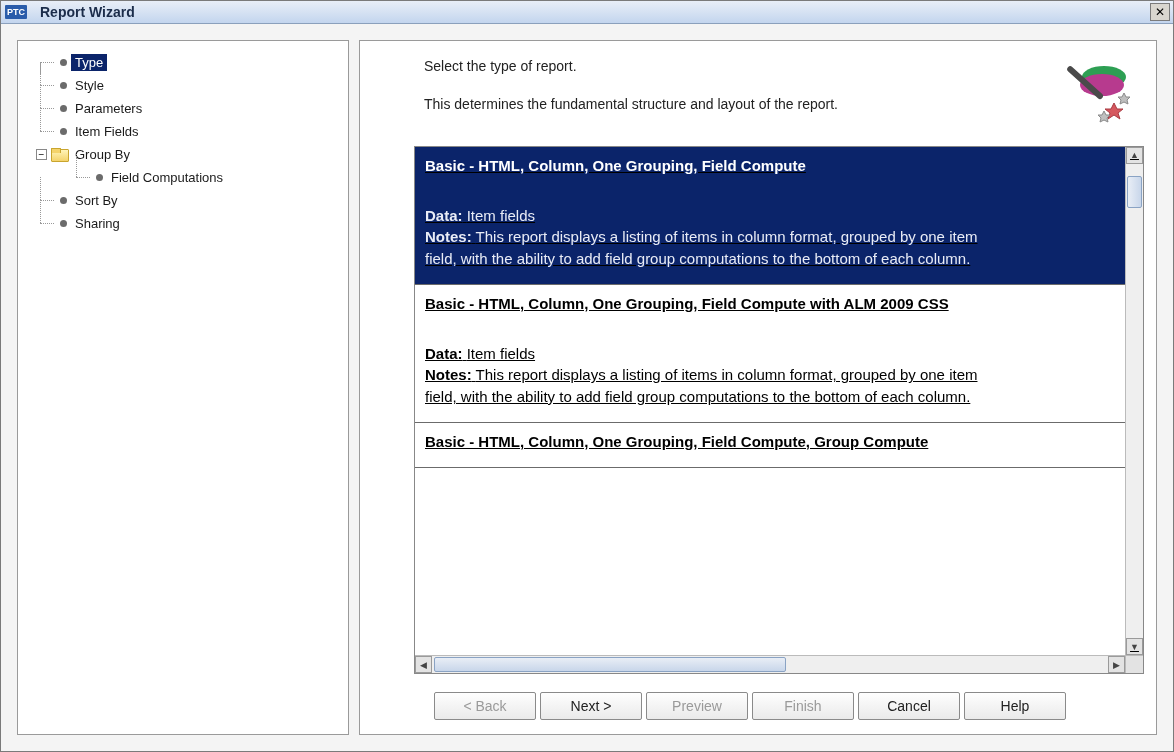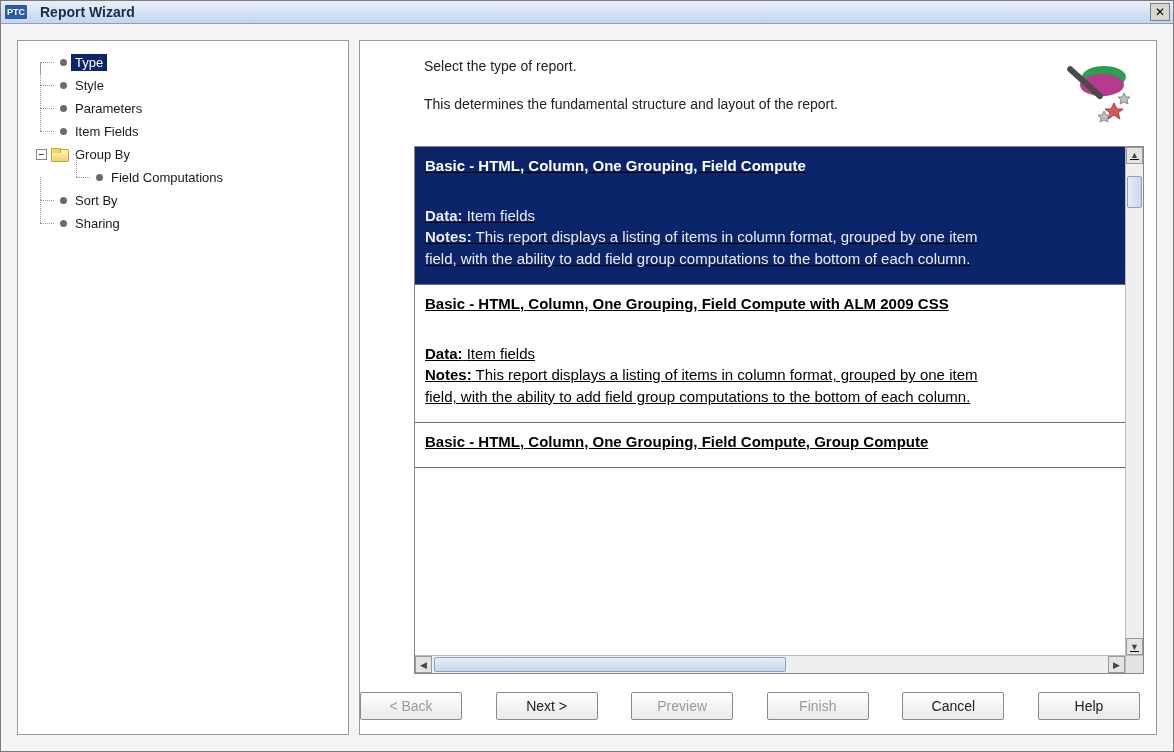--- a/index.html
+++ b/index.html
@@ -279,21 +279,21 @@
   .rt-title {
     font-weight: bold;
     margin-bottom: 28px;
   }
   .report-type.compact .rt-title { margin-bottom: 0; }
   .rt-body .lbl { font-weight: bold; }
 
   .buttons {
     padding: 6px 16px 14px 0;
     display: flex;
-    justify-content: space-between;
+    justify-content: center;
     gap: 4px;
   }
   .btn {
     min-width: 102px;
     height: 28px;
     background: linear-gradient(#fefefe,#eaeaea);
     border: 1px solid #8a8a8a;
     border-radius: 2px;
     font-size: 14px;
     color: #222;

